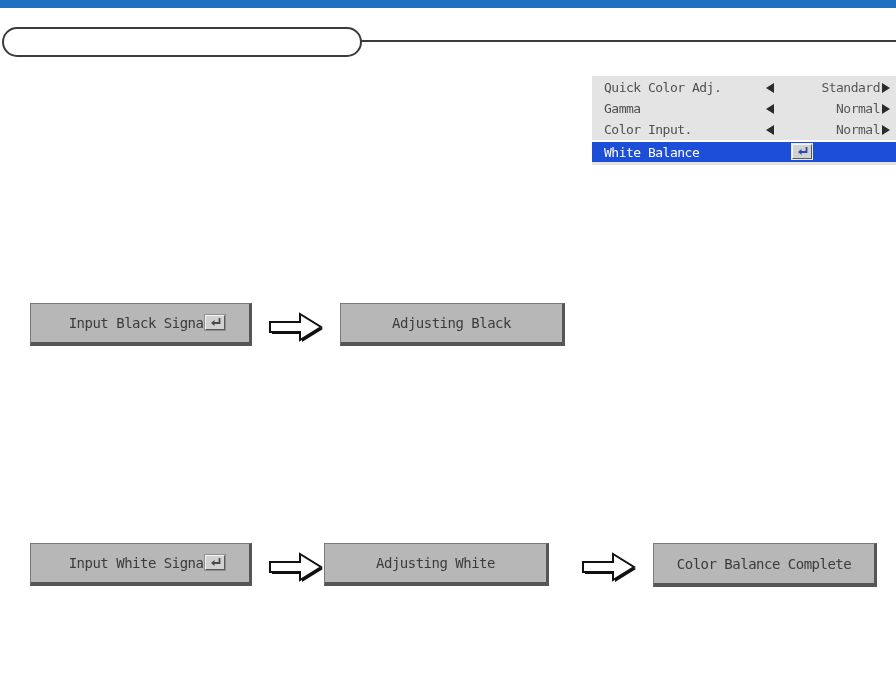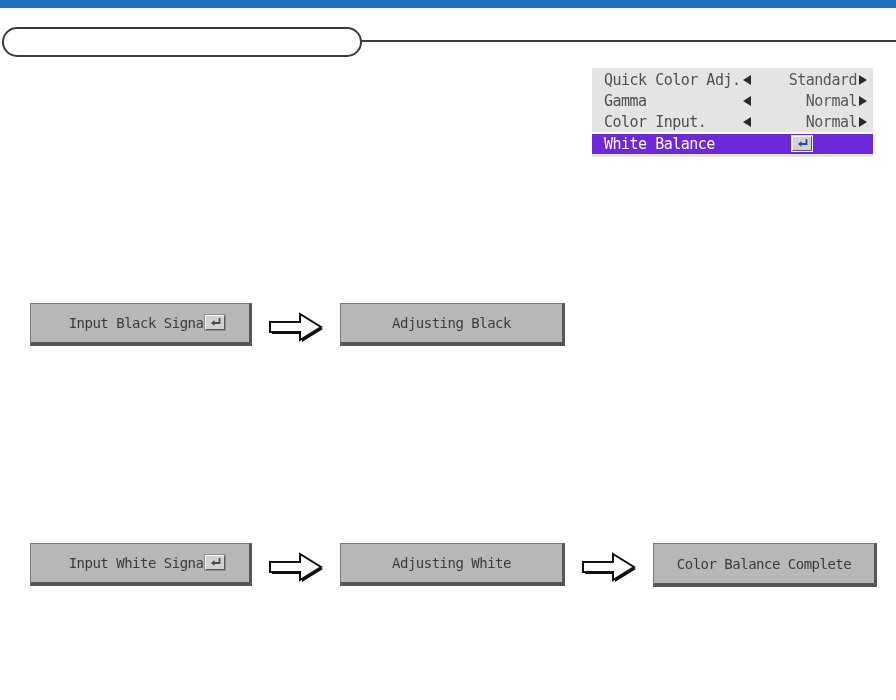--- a/index.html
+++ b/index.html
@@ -5,30 +5,30 @@
   html,body{margin:0;padding:0;background:#fff;}
   .page{position:relative;width:896px;height:700px;background:#ffffff;overflow:hidden;
         font-family:"DejaVu Sans Mono", monospace;}
   
   .top-bar{position:absolute;left:0;top:0;width:896px;height:8px;background:#1c70c1;}
   
   .title-pill{position:absolute;left:2px;top:27px;width:356px;height:26px;
               border:2px solid #3c3c3c;border-radius:15px;background:#fff;}
   .title-line{position:absolute;left:360px;top:40px;width:536px;height:2px;background:#3c3c3c;}
   
-  .osd{position:absolute;left:592px;top:68px;width:281px;font-size:15px;letter-spacing:-0.5px;}
+  .osd{position:absolute;left:592px;top:76px;width:304px;font-size:13px;letter-spacing:-0.5px;}
   .osd-rows{background:#e4e4e4;padding-top:1px;}
   .osd-row{height:21px;display:flex;align-items:center;padding:0 6px 0 12px;color:#4f4f4f;}
   .osd-label{flex:1;white-space:nowrap;}
   .osd-value{width:104px;text-align:right;color:#565656;white-space:nowrap;}
   .tri{width:0;height:0;display:inline-block;}
   .tri-left{border-top:5px solid transparent;border-bottom:5px solid transparent;border-right:8px solid #2a2a2a;margin-right:2px;}
   .tri-right{border-top:5px solid transparent;border-bottom:5px solid transparent;border-left:8px solid #2a2a2a;margin-left:2px;}
   .osd-gap{height:2px;background:#ffffff;}
-  .osd-hl{position:relative;height:20px;background:#6d28d9;color:#ffffff;
+  .osd-hl{position:relative;height:20px;background:#1d4ed8;color:#ffffff;
           display:flex;align-items:center;padding-left:12px;}
   .osd-bottom{height:3px;background:#e4e4e4;}
   
   .enter-btn{position:absolute;width:20px;height:15px;background:#d2d2d2;box-sizing:border-box;
              border:1px solid;border-color:#f4f4f4 #5a5a5a #5a5a5a #f4f4f4;
              outline:1px solid #8f8f8f;display:flex;align-items:center;justify-content:center;}
   .osd-hl .enter-btn{left:200px;top:2px;outline-color:#e9e9e9;}
   
   .gbtn{position:absolute;box-sizing:border-box;background:#b7b7b7;color:#3b3b3b;
         border:1px solid #7a7a7a;border-right:3px solid #565656;border-bottom:4px solid #565656;
@@ -113,21 +113,21 @@
         <path d="M6.5,3 L3,6 L6.5,9 Z" fill="#4a4a4a"></path>
       </svg>
     </span>
   </div>
 
   <svg class="flow-arrow" style="left:267px;top:550px;" viewBox="0 0 58 34">
     <path d="M5,14 H35 V6 L56,19 L35,32 V24 H5 Z" fill="#111111"></path>
     <path d="M3,12 H33 V4 L54,17 L33,30 V22 H3 Z" fill="#ffffff" stroke="#111111" stroke-width="2"></path>
   </svg>
 
-  <div class="gbtn" style="left:340px;top:543px;width:225px;height:43px;">
+  <div class="gbtn" style="left:324px;top:543px;width:225px;height:43px;">
     <span>Adjusting White</span>
   </div>
 
   <svg class="flow-arrow" style="left:580px;top:550px;" viewBox="0 0 58 34">
     <path d="M5,14 H35 V6 L56,19 L35,32 V24 H5 Z" fill="#111111"></path>
     <path d="M3,12 H33 V4 L54,17 L33,30 V22 H3 Z" fill="#ffffff" stroke="#111111" stroke-width="2"></path>
   </svg>
 
   <div class="gbtn" style="left:653px;top:543px;width:224px;height:44px;">
     <span>Color Balance Complete</span>

